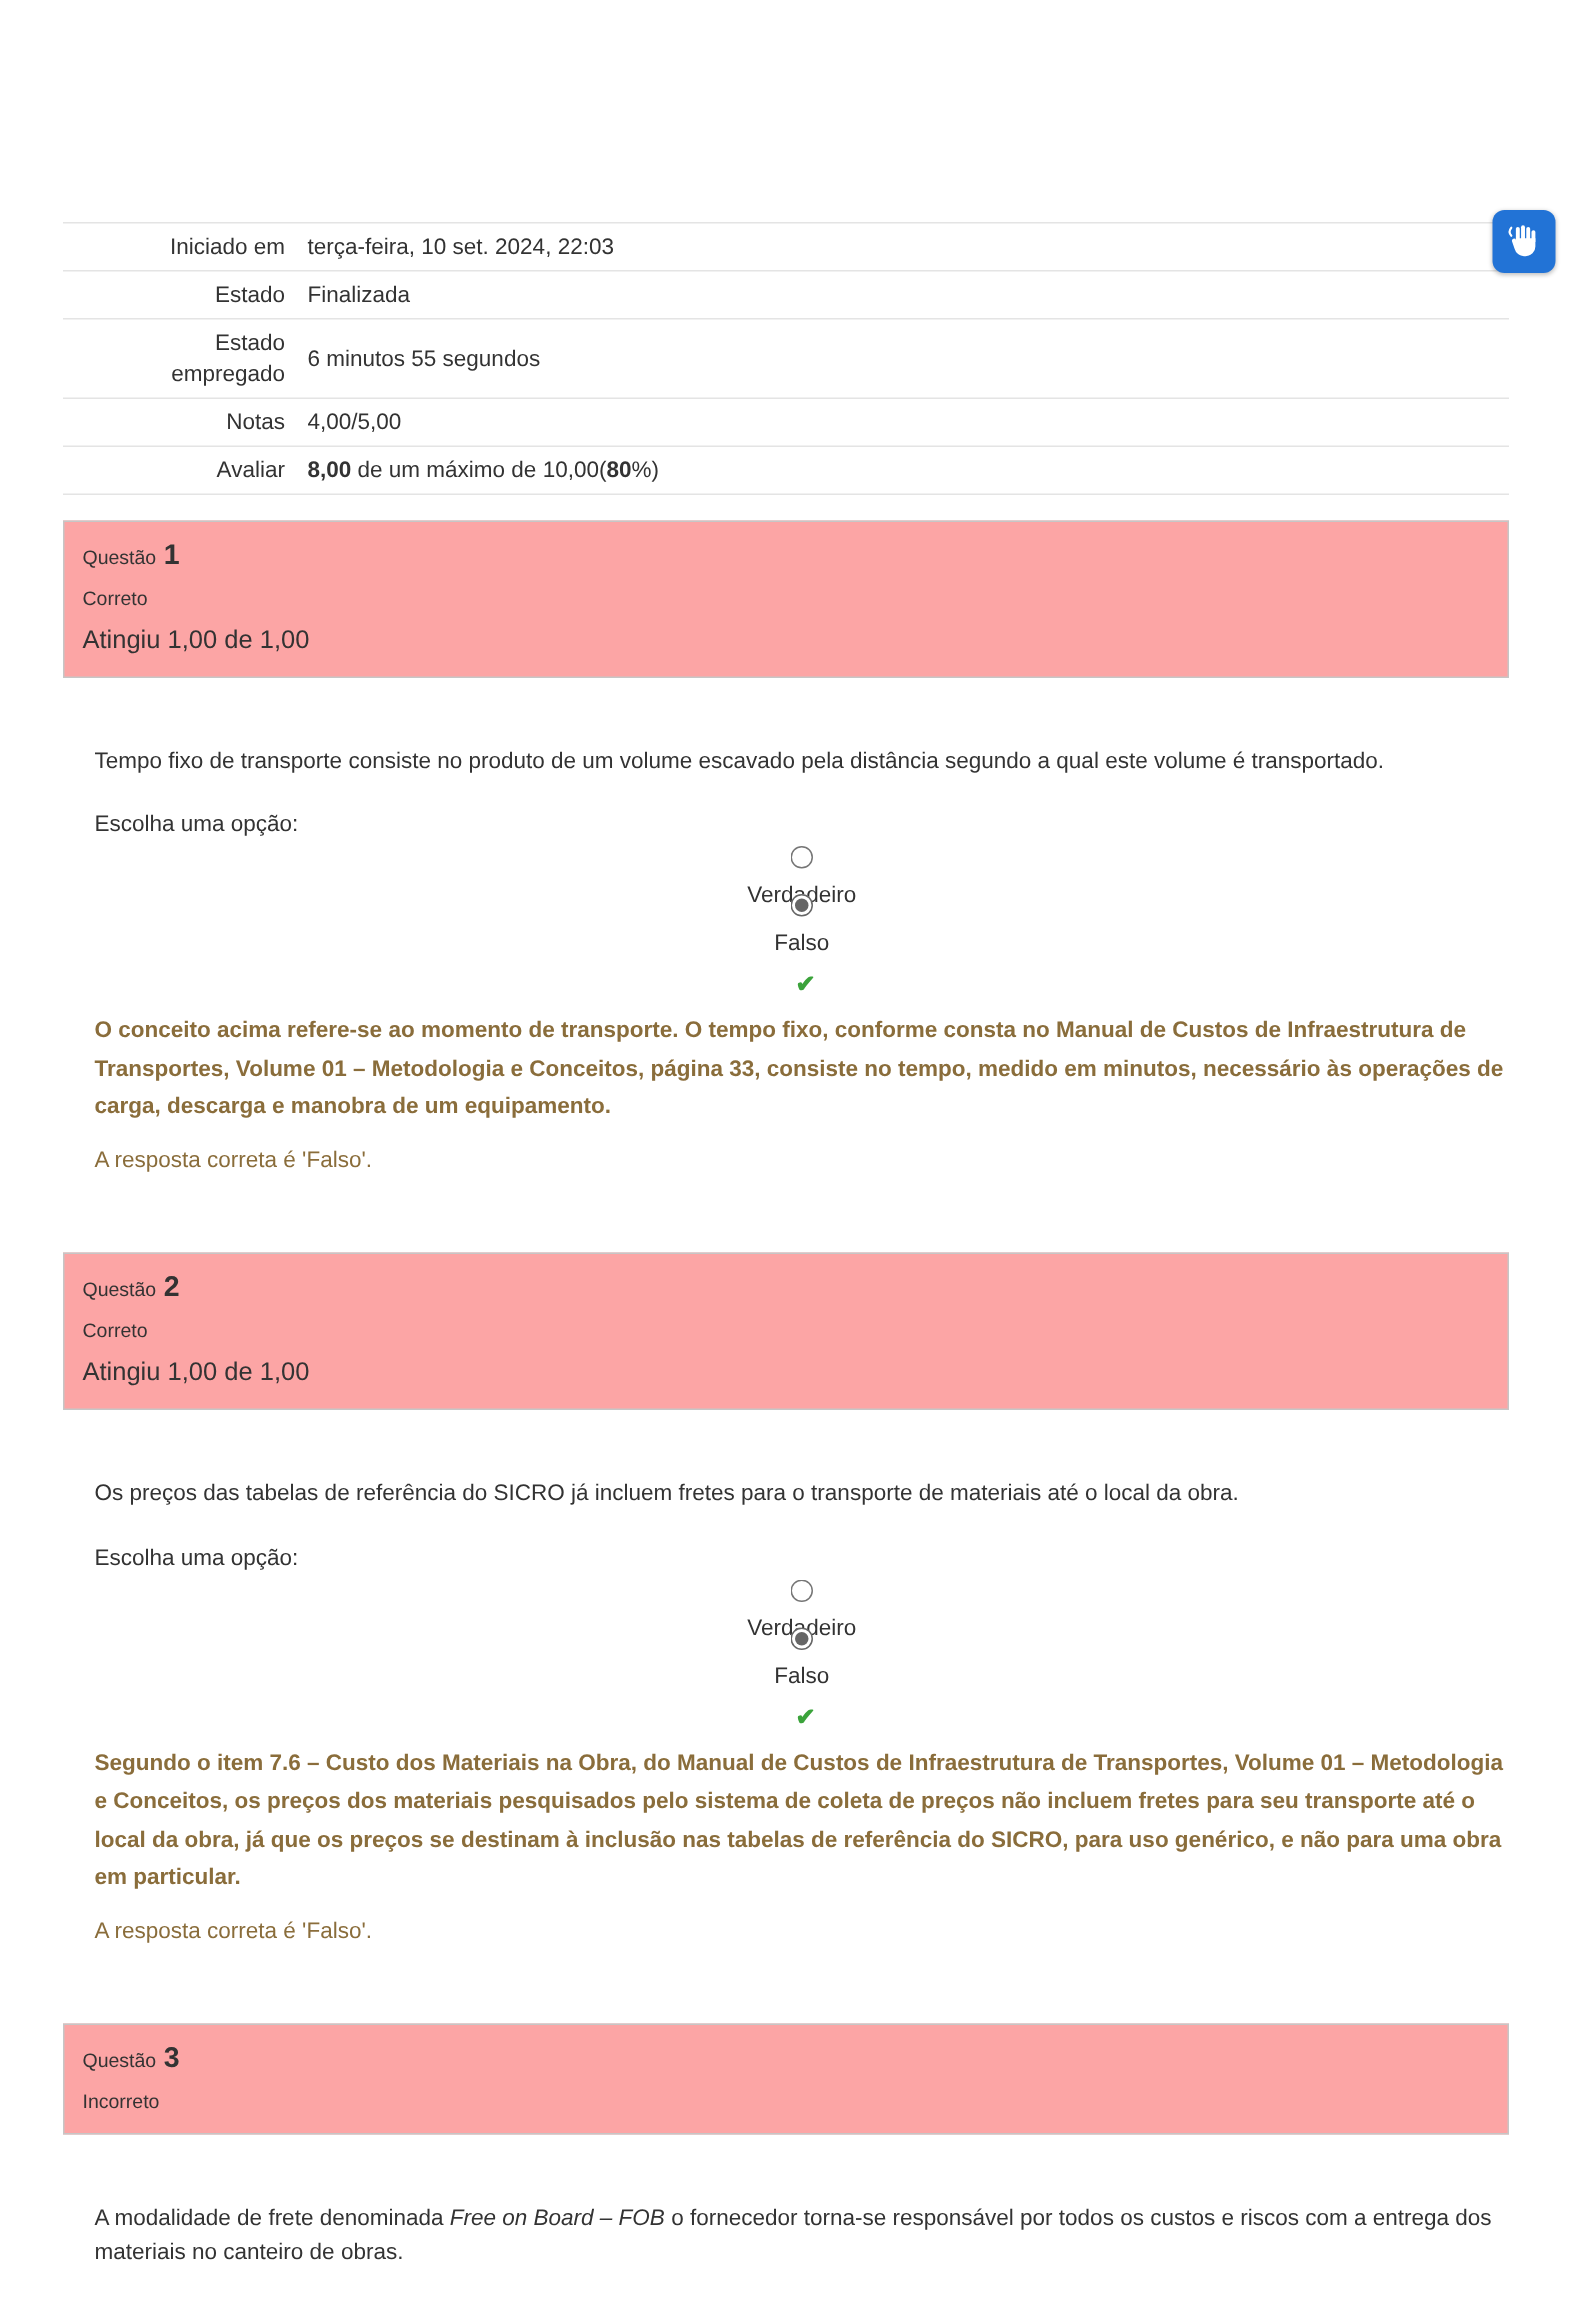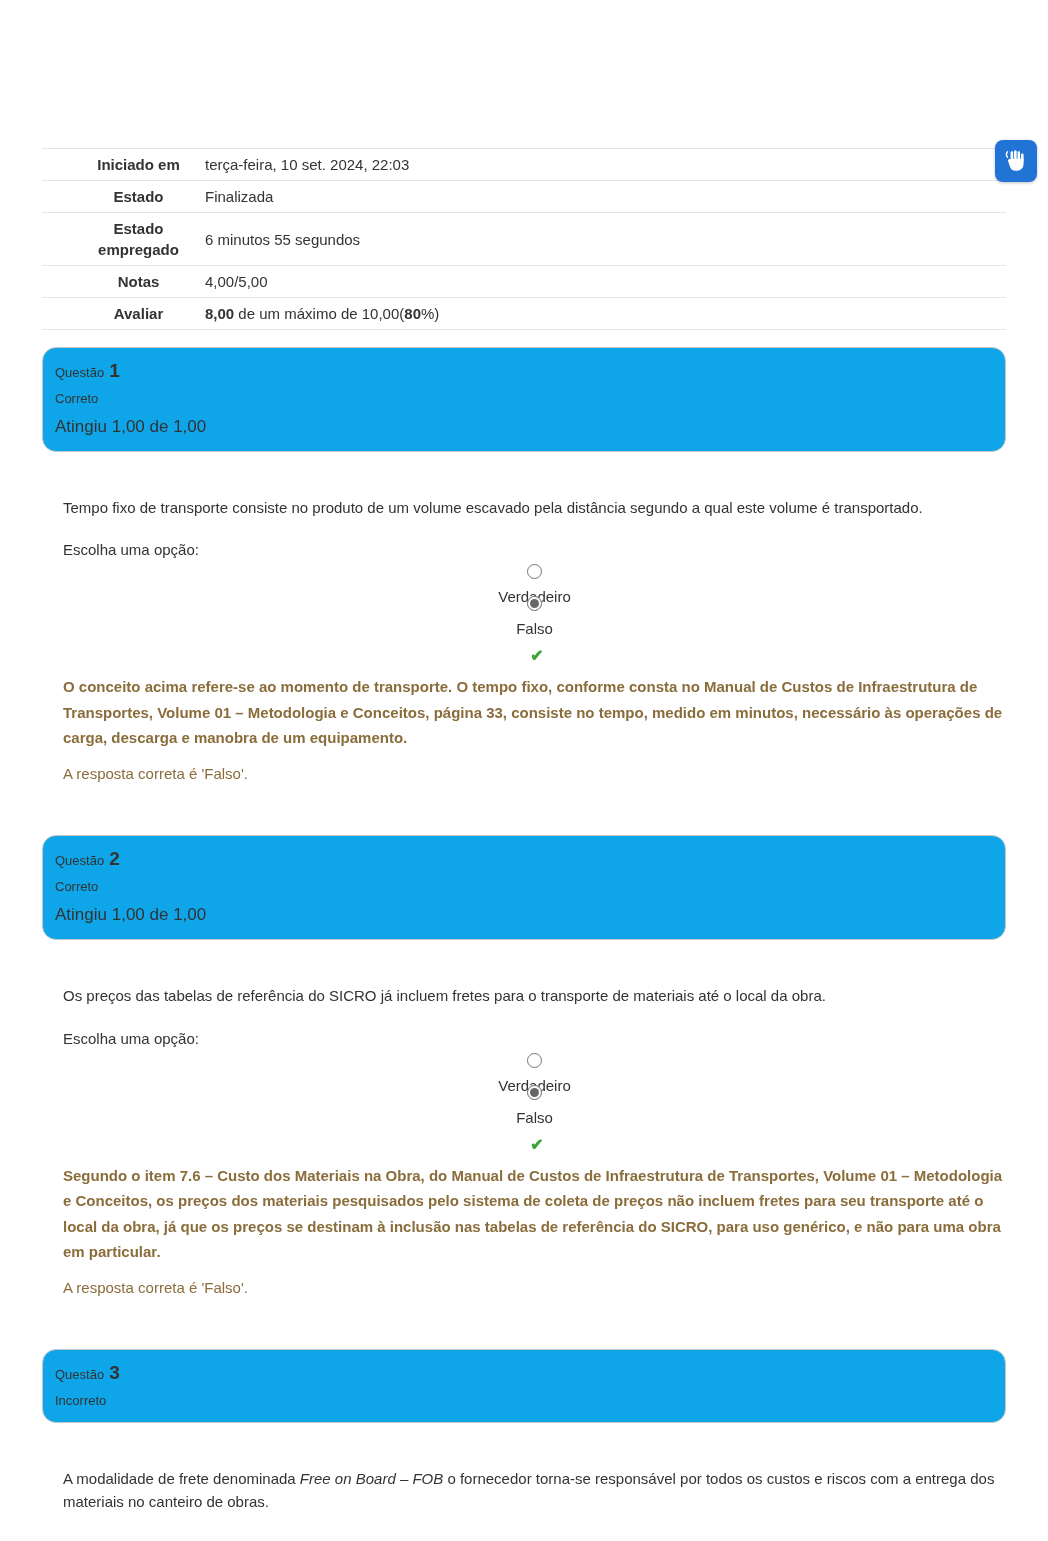--- a/index.html
+++ b/index.html
@@ -9,30 +9,30 @@
     background: #ffffff; color: #333;
     font-family: "Liberation Sans", sans-serif; font-size: 15px;
   }
   .page { padding: 148px 42px 0 42px; }
 
   
   table.summary { width: 100%; border-collapse: collapse; margin-bottom: 17px; }
   table.summary tr { border-top: 1px solid #e4e4e4; }
   table.summary tr:last-child { border-bottom: 1px solid #e4e4e4; }
   table.summary th {
-    font-weight: bold; text-align: center; vertical-align: top;
+    font-weight: normal; text-align: right; vertical-align: top;
     width: 148px; padding: 5px 0 5px 45px; line-height: 1.4;
   }
   table.summary td { text-align: left; padding: 5px 0 5px 15px; line-height: 1.4; }
 
   
   .qblock { margin-bottom: 50px; }
   .qinfo {
-    border: 1px solid #c6c6c6; border-radius: 14px;
-    padding: 12px 14px 14px 12px; background: #0ea5e9;
+    border: 1px solid #c6c6c6; border-radius: 0;
+    padding: 12px 14px 14px 12px; background: #fca5a5;
   }
   .qline1 { font-size: 13px; color: #333; }
   .qnum { font-size: 19px; font-weight: bold; margin-left: 5px; }
   .qstatus { font-size: 13px; margin-top: 9px; }
   .qgrade { font-size: 17px; margin-top: 11px; }
   .qbody { padding-left: 21px; }
   .qtext { margin-top: 44px; line-height: 1.55; }
   .choose { margin-top: 22px; }
   .options { margin-top: 6px; }
   .option { display: flex; align-items: center; height: 32px; gap: 9px; cursor: pointer; flex-direction: column; }

